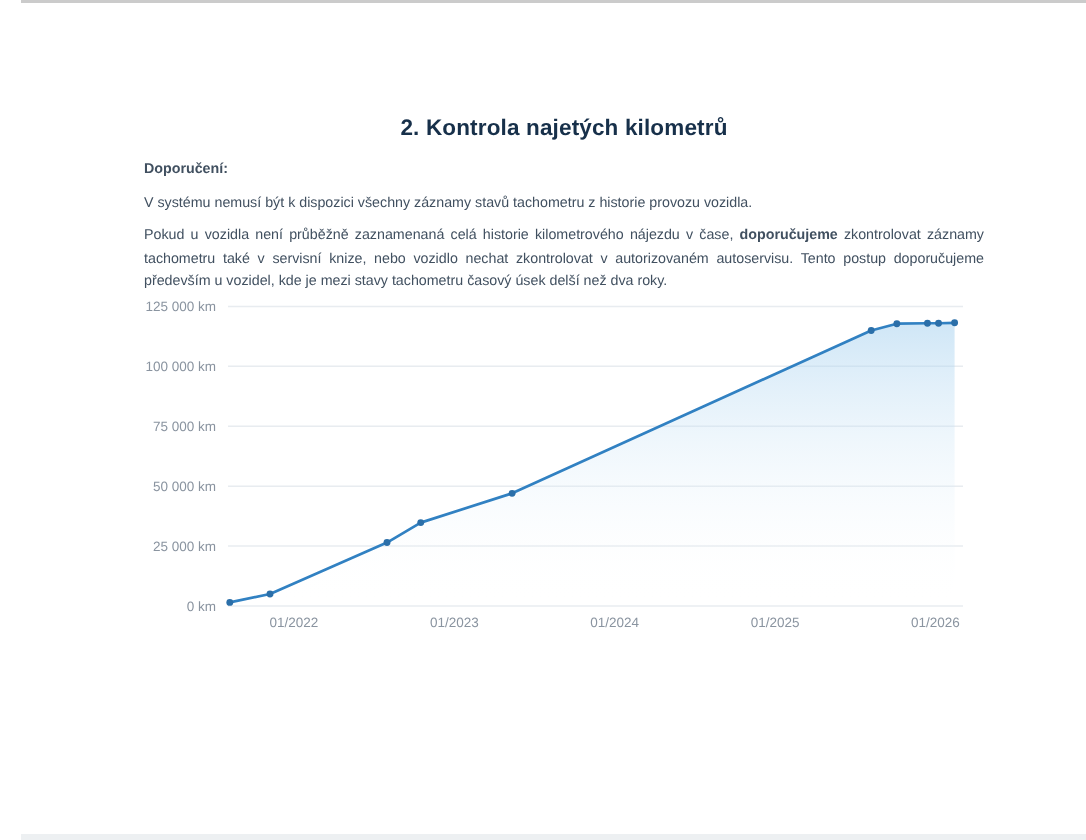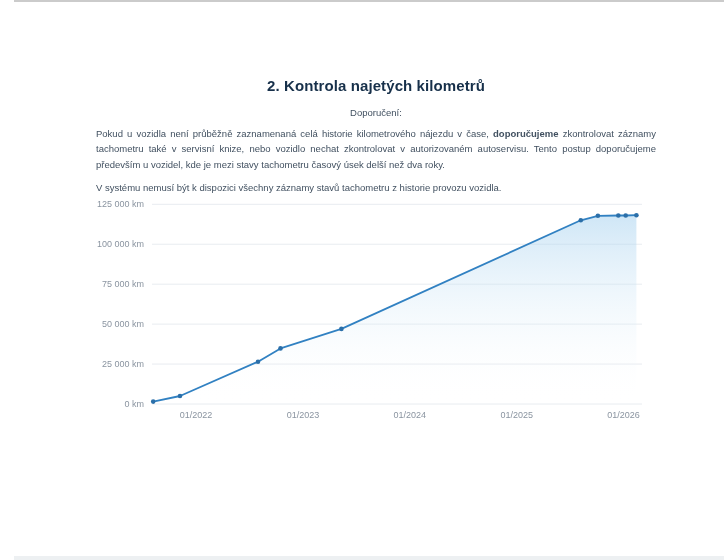--- a/index.html
+++ b/index.html
@@ -21,44 +21,44 @@
   .content { width: 560px; margin: 0 auto; padding-top: 76px; }
   .title {
     font-size: 15px; font-weight: 600; color: #17304a;
     text-align: center; line-height: 19px; letter-spacing: 0.1px;
   }
   p.body {
     font-size: 9.5px; line-height: 15.2px; color: #415060;
     text-align: justify; margin-top: 8px;
   }
   p.intro { margin-top: 17px; }
-  p.reco-label { margin-top: 10px; font-weight: 400; text-align: center; }
+  p.reco-label { margin-top: 10px; font-weight: 700; text-align: left; }
   p.advice { margin-top: 6px; }
   p.advice strong { font-weight: 700; }
   .chart-wrap { margin-top: 2px; }
   svg text {
     font-family: "Liberation Sans", "DejaVu Sans", sans-serif;
     font-size: 9px;
   }
 </style>
 </head>
 <body>
 
 <div class="page">
   <div class="top-strip"></div>
 
   <main class="content">
     <h1 class="title">2. Kontrola najetých kilometrů</h1>
 
 
     <p class="body reco-label">Doporučení:</p>
 
+    <p class="body">V systému nemusí být k dispozici všechny záznamy stavů tachometru z historie provozu vozidla.</p>
+
     <p class="body advice"><span>Pokud u vozidla není průběžně zaznamenaná celá historie kilometrového nájezdu v čase, </span><strong>doporučujeme</strong><span> zkontrolovat záznamy tachometru také v servisní knize, nebo vozidlo nechat zkontrolovat v autorizovaném autoservisu. Tento postup doporučujeme především u vozidel, kde je mezi stavy tachometru časový úsek delší než dva roky.</span></p>
-
-    <p class="body">V systému nemusí být k dispozici všechny záznamy stavů tachometru z historie provozu vozidla.</p>
 
     <div class="chart-wrap">
       <svg id="chart" width="560" height="232" viewBox="0 0 560 232">
           <defs>
             <linearGradient id="areaGrad" x1="0" y1="0" x2="0" y2="1">
               <stop offset="0" stop-color="rgba(160,206,238,0.50)"></stop>
               <stop offset="1" stop-color="rgba(255,255,255,0)"></stop>
             </linearGradient>
           </defs>
           <line x1="56" x2="546" y1="207" y2="207" stroke="#e8ecf0" stroke-width="1"></line>

